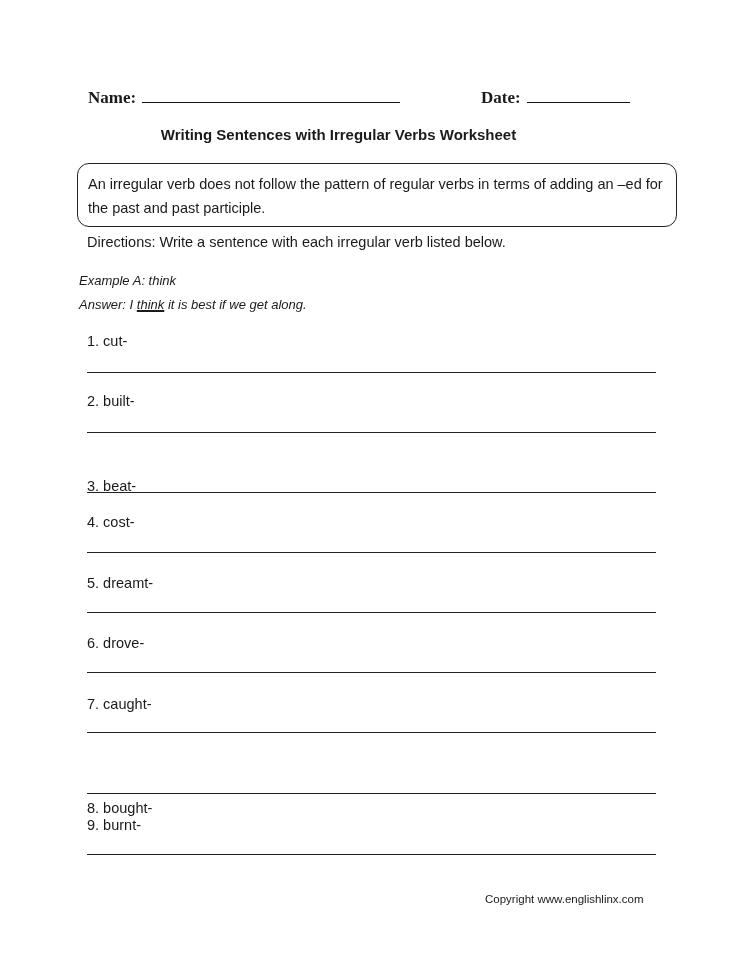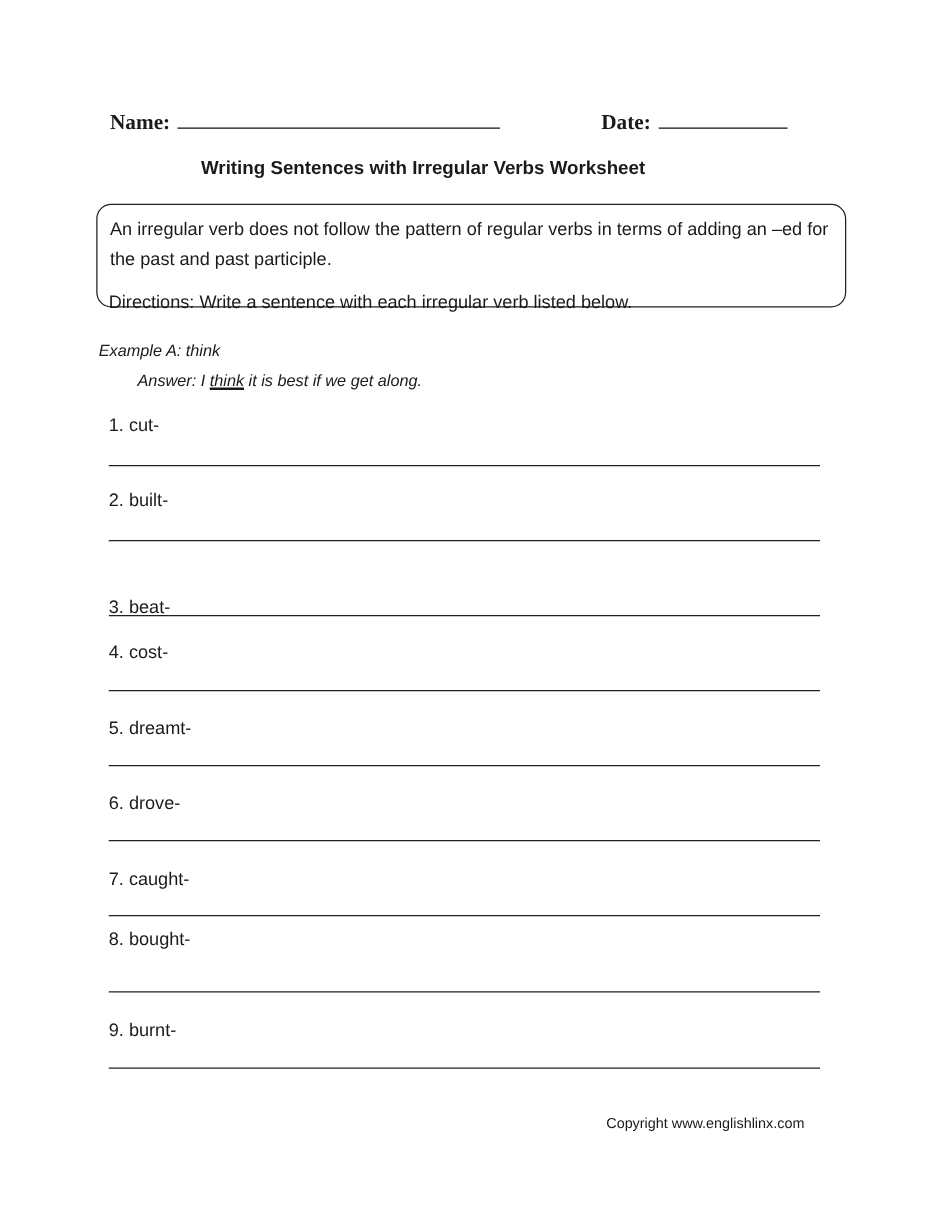--- a/index.html
+++ b/index.html
@@ -4,21 +4,21 @@
 <style>
   html, body { margin:0; padding:0; background:#ffffff; }
   body { width:744px; height:970px; position:relative; overflow:hidden; color:#1a1a1a; }
   .serif { font-family: "Liberation Serif", "DejaVu Serif", serif; }
   .sans { font-family: "Liberation Sans", "DejaVu Sans", sans-serif; }
   .hdr { position:absolute; top:88px; font-size:17px; font-weight:bold; }
   .hdr .blank { display:inline-block; border-bottom:1.5px solid #111; vertical-align:baseline; margin-left:6px; height:14px; }
   #name-field { left:88px; }
   #date-field { left:481px; }
   .title { position:absolute; top:126px; left:0; width:677px; text-align:center; font-size:15px; font-weight:bold; }
-  .box { position:absolute; left:77px; top:163px; width:600px; height:83px; border:1.5px solid #222; border-radius:12px; box-sizing:border-box; padding:8px 10px 0 10px; font-size:14.5px; line-height:24px; }
+  .box { position:absolute; left:77px; top:163px; width:600px; height:64px; border:1.5px solid #222; border-radius:12px; box-sizing:border-box; padding:8px 10px 0 10px; font-size:14.5px; line-height:24px; }
   .directions { position:absolute; left:87px; top:234px; font-size:14.5px; }
   .example { position:absolute; left:79px; font-size:13px; font-style:italic; }
   .example u { text-decoration-thickness:1.5px; }
   .item { position:absolute; left:87px; font-size:14.5px; }
   .line { position:absolute; left:87px; width:569px; border-bottom:1.5px solid #222; height:0; }
   .copy { position:absolute; left:485px; top:893px; font-size:11.5px; }
 </style>
 </head>
 <body>
 
@@ -29,21 +29,21 @@
   <span>Date:</span><span class="blank" style="width:103px;"></span>
 </div>
 
 <div class="title sans">Writing Sentences with Irregular Verbs Worksheet</div>
 
 <div class="box sans">An irregular verb does not follow the pattern of regular verbs in terms of adding an –ed for the past and past participle.</div>
 
 <div class="directions sans">Directions: Write a sentence with each irregular verb listed below.</div>
 
 <div class="example sans" style="top:273px;">Example A: think</div>
-<div class="example sans" style="top:297px;margin-left:31px;">
+<div class="example sans" style="top:297px;">
   <span>Answer: I </span><u>think</u><span> it is best if we get along.</span>
 </div>
 
 <div class="item sans" style="top:333px;">1. cut-</div>
 <div class="line" style="top:372px;"></div>
 
 <div class="item sans" style="top:393px;">2. built-</div>
 <div class="line" style="top:432px;"></div>
 
 <div class="item sans" style="top:454px;margin-top:24px;">3. beat-</div>
@@ -54,19 +54,19 @@
 
 <div class="item sans" style="top:575px;">5. dreamt-</div>
 <div class="line" style="top:612px;"></div>
 
 <div class="item sans" style="top:635px;">6. drove-</div>
 <div class="line" style="top:672px;"></div>
 
 <div class="item sans" style="top:696px;text-align:center;">7. caught-</div>
 <div class="line" style="top:732px;"></div>
 
-<div class="item sans" style="top:744px;">8. bought-</div>
+<div class="item sans" style="top:800px;">8. bought-</div>
 <div class="line" style="top:793px;"></div>
 
 <div class="item sans" style="top:817px;">9. burnt-</div>
 <div class="line" style="top:854px;"></div>
 
 <div class="copy sans">Copyright www.englishlinx.com</div>
 
 </body></html>

